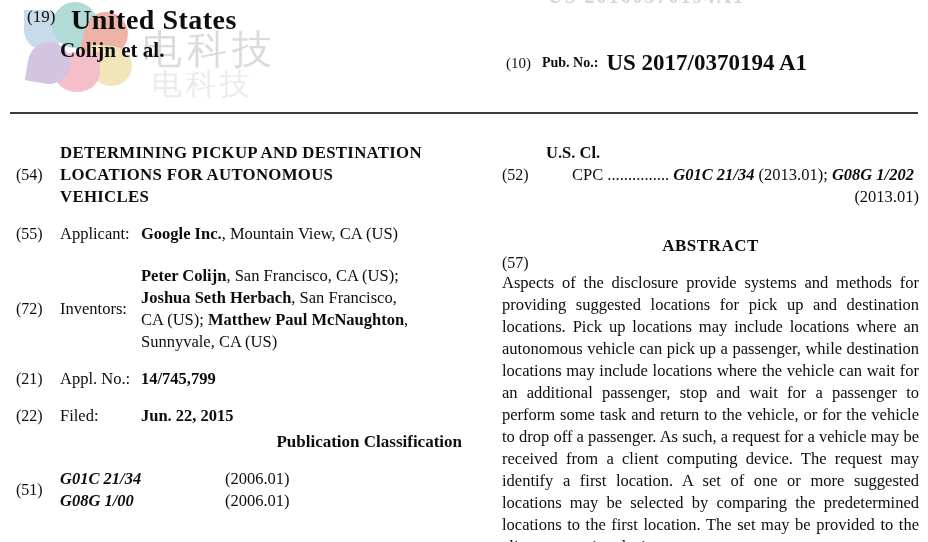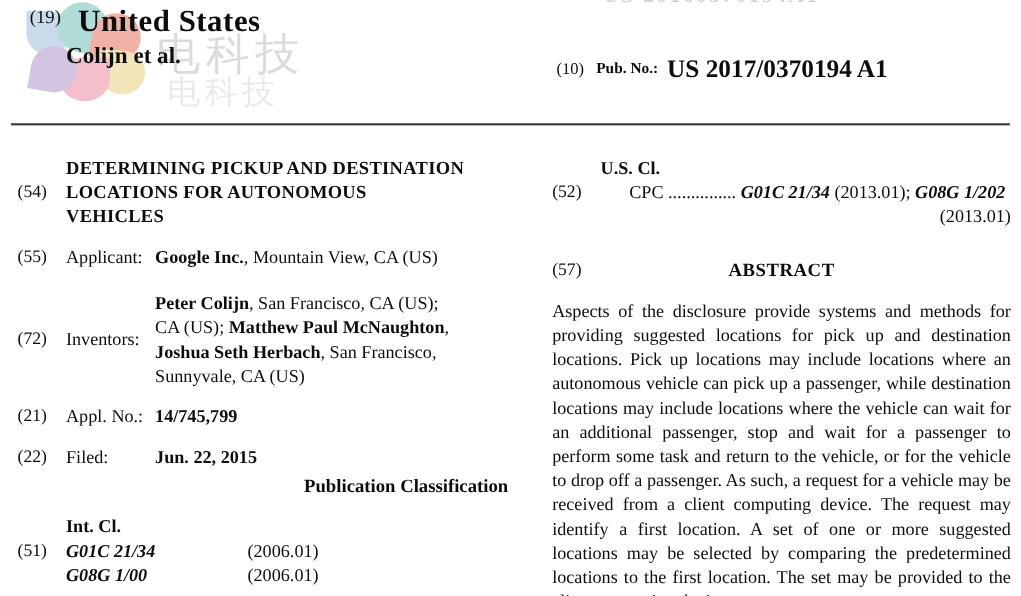--- a/index.html
+++ b/index.html
@@ -77,21 +77,21 @@
   .center-head{text-align:right;font-weight:bold;font-size:17px;margin:4px 0 15px 0;}
 
   .intcl-row{display:flex;}
   .intcl-code{flex:0 0 165px;font-weight:bold;font-style:italic;}
   .intcl-ver{}
 
   .cpc-line{padding-left:26px;}
   .cpc-cont{text-align:right;}
 
   .abstract-headrow{position:relative;margin:27px 0 0 0;}
-  .abstract-num{position:absolute;left:0;top:0;font-size:16px;text-align:right;}
+  .abstract-num{position:absolute;left:0;top:17px;font-size:16px;text-align:right;}
   .abstract-title{text-align:center;font-weight:bold;font-size:17px;letter-spacing:.5px;}
   .abstract-body{margin-top:15px;text-align:justify;}
 </style>
 </head>
 <body>
 
 <div class="page">
 
   <div class="top-clip">
     <span>US 20160370194A1</span>
@@ -138,22 +138,22 @@
       <span class="inum">(55)</span>
       <span class="ilabel">Applicant:</span>
       <span class="icontent"><span class="b">Google Inc.</span><span>, Mountain View, CA (US)</span></span>
     </div>
 
     <div class="item mb-sm">
       <span class="inum">(72)</span>
       <span class="ilabel">Inventors:</span>
       <span class="icontent">
         <div><span class="b">Peter Colijn</span><span>, San Francisco, CA (US);</span></div>
+        <div><span class="b">Joshua Seth Herbach</span><span>, San Francisco,</span></div>
         <div><span>CA (US); </span><span class="b">Matthew Paul McNaughton</span><span>,</span></div>
-        <div><span class="b">Joshua Seth Herbach</span><span>, San Francisco,</span></div>
         <div><span>Sunnyvale, CA (US)</span></div>
       </span>
     </div>
 
     <div class="item mb-sm">
       <span class="inum">(21)</span>
       <span class="ilabel">Appl. No.:</span>
       <span class="icontent b">14/745,799</span>
     </div>
 
@@ -161,21 +161,20 @@
       <span class="inum">(22)</span>
       <span class="ilabel">Filed:</span>
       <span class="icontent b">Jun. 22, 2015</span>
     </div>
 
     <div class="center-head">Publication Classification</div>
 
     <div class="item">
       <span class="inum">(51)</span>
       <span class="icontent">
-        <div class="b">Int. Cl.</div>
         <div class="intcl-row">
           <span class="intcl-code">G01C 21/34</span>
           <span class="intcl-ver">(2006.01)</span>
         </div>
         <div class="intcl-row">
           <span class="intcl-code">G08G 1/00</span>
           <span class="intcl-ver">(2006.01)</span>
         </div>
       </span>
     </div>

